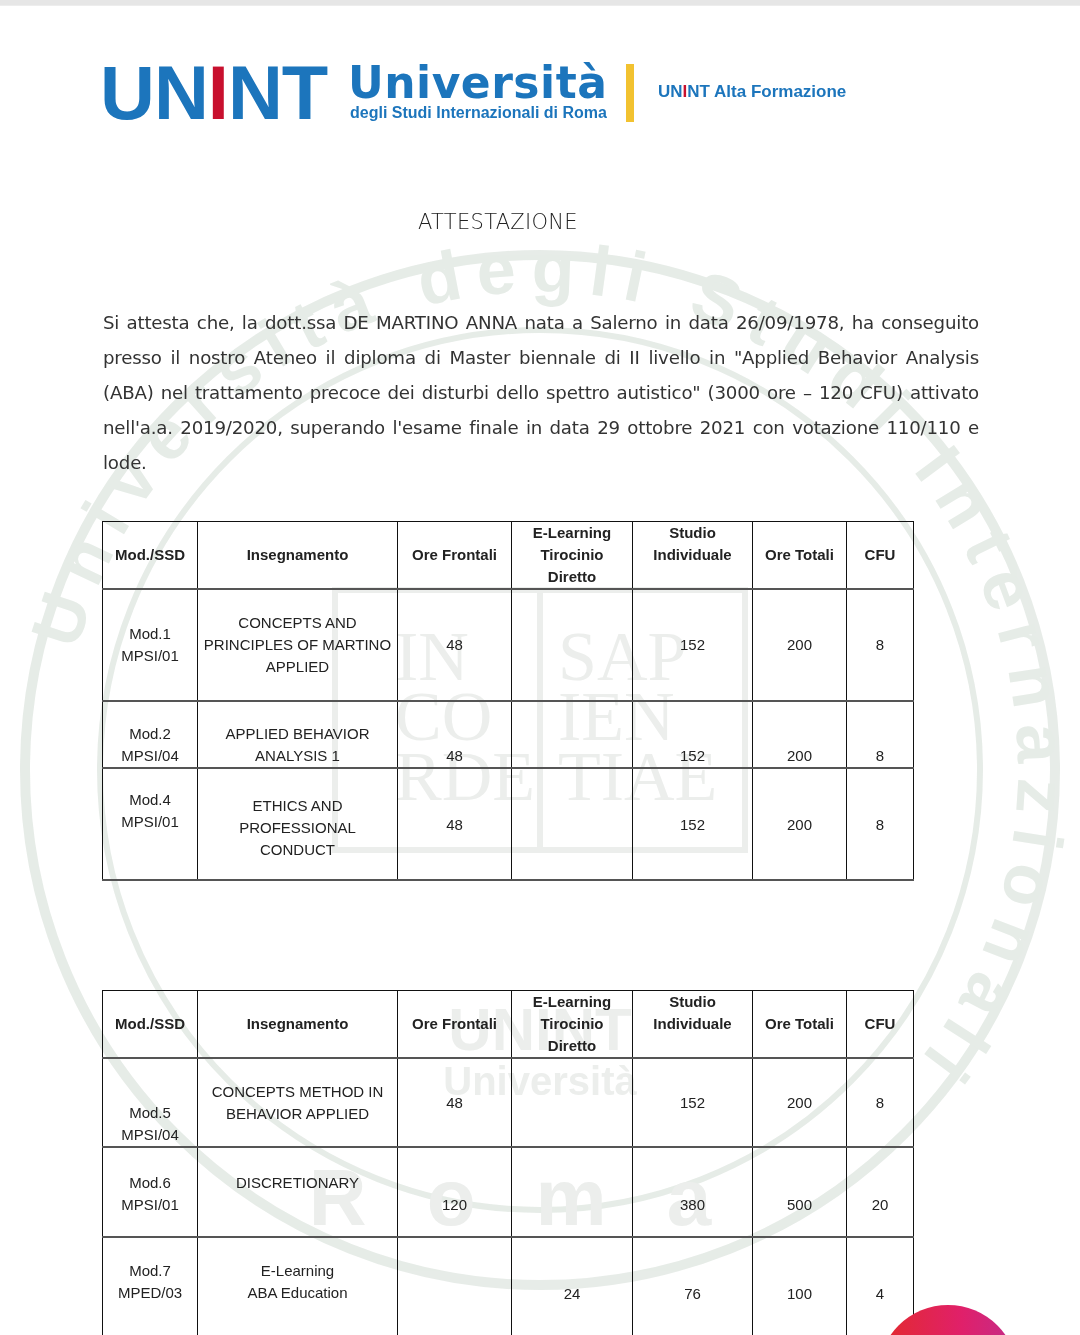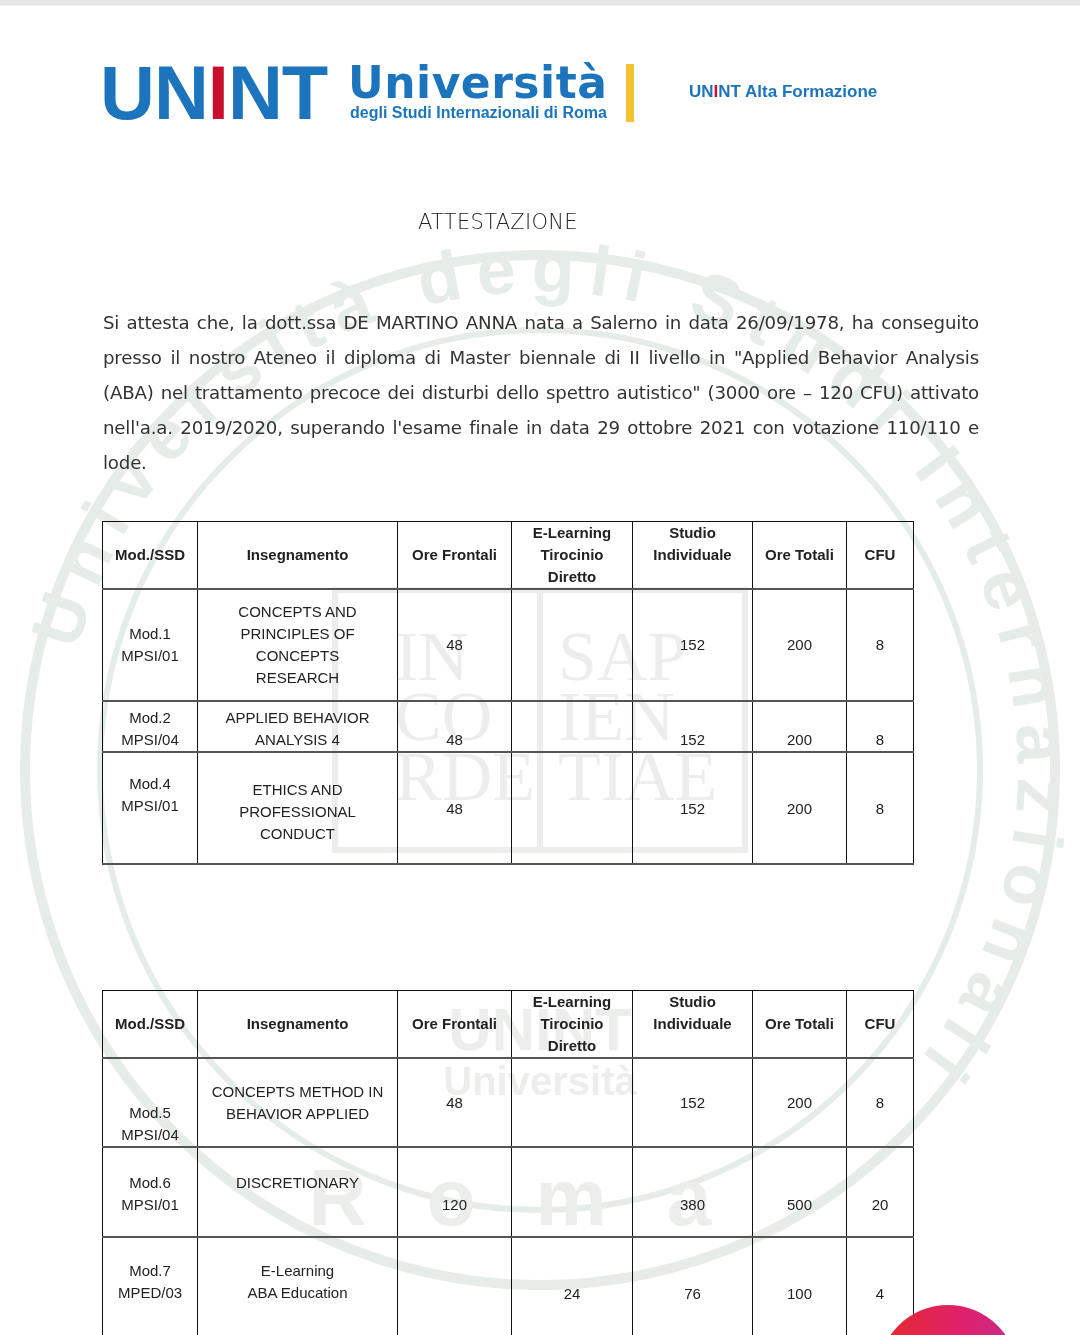--- a/index.html
+++ b/index.html
@@ -14,21 +14,21 @@
   .logo { position: absolute; left: 100px; top: 58px; height: 70px; }
   .logo-unint { position: absolute; left: 0; top: 2px; font-family: "Liberation Sans", sans-serif; font-weight: bold;
     font-size: 76px; line-height: 66px; color: #1c75bc; letter-spacing: -1px; white-space: nowrap; }
   .logo-unint .red { color: #c8102e; }
   .logo-univ { position: absolute; left: 248px; top: 0px; font-family: "DejaVu Sans", sans-serif; font-weight: bold;
     font-size: 44px; line-height: 50px; color: #1c75bc; white-space: nowrap; letter-spacing: 0.5px; }
   .logo-sub { position: absolute; left: 250px; top: 46px; font-family: "Liberation Sans", sans-serif; font-weight: bold;
     font-size: 16px; color: #1c75bc; white-space: nowrap; }
   .logo-bar { position: absolute; left: 526px; top: 6px; width: 8px; height: 58px; background: #f2c230; }
   .logo-alta { position: absolute; left: 558px; top: 24px; font-family: "Liberation Sans", sans-serif; font-weight: bold;
-    font-size: 17px; color: #1c75bc; white-space: nowrap; margin-left: 31px; }
+    font-size: 17px; color: #1c75bc; white-space: nowrap; }
   .logo-alta .red { color: #c8102e; }
   .title { position: absolute; left: 0; top: 210px; width: 996px; text-align: center;
     font-family: "DejaVu Sans", sans-serif; font-size: 21px; color: #222; letter-spacing: 0.3px; font-weight: 300; }
   .para { position: absolute; left: 103px; top: 305px; width: 876px; font-family: "DejaVu Sans", sans-serif;
     font-size: 18.2px; line-height: 35px; color: #333; text-align: justify; letter-spacing: -0.2px; }
   table.modules { position: absolute; left: 102px; border-collapse: collapse; table-layout: fixed;
     font-family: "Liberation Sans", sans-serif; font-size: 15px; color: #222; }
   table.modules td, table.modules th { border: 1.5px solid #111; text-align: center; vertical-align: middle; padding: 0 4px; line-height: 22px; }
   table.modules tr { border-bottom: 2.5px solid #555; }
   table.modules th { font-weight: bold; font-size: 15px; }
@@ -102,30 +102,30 @@
     <th>Mod./SSD</th>
     <th>Insegnamento</th>
     <th>Ore Frontali</th>
     <th><span>E-Learning</span><br><span>Tirocinio</span><br><span>Diretto</span></th>
     <th class="vt" style="padding-top:0 !important;vertical-align:top;"><span>Studio</span><br><span>Individuale</span></th>
     <th>Ore Totali</th>
     <th>CFU</th>
   </tr>
   <tr style="height:112px">
     <td><span>Mod.1</span><br><span>MPSI/01</span></td>
-    <td><span>CONCEPTS AND</span><br><span>PRINCIPLES OF CONCEPTS</span><br><span>RESEARCH</span></td>
+    <td><span>CONCEPTS AND</span><br><span>PRINCIPLES OF MARTINO</span><br><span>APPLIED</span></td>
     <td>48</td>
     <td></td>
     <td>152</td>
     <td>200</td>
     <td>8</td>
   </tr>
-  <tr style="height:51px">
+  <tr style="height:67px">
     <td class="vb"><span>Mod.2</span><br><span>MPSI/04</span></td>
-    <td class="vb"><span>APPLIED BEHAVIOR</span><br><span>ANALYSIS 4</span></td>
+    <td class="vb"><span>APPLIED BEHAVIOR</span><br><span>ANALYSIS 1</span></td>
     <td class="vb">48</td>
     <td class="vb"></td>
     <td class="vb">152</td>
     <td class="vb">200</td>
     <td class="vb">8</td>
   </tr>
   <tr style="height:112px">
     <td class="vt" style="padding-top:20px !important"><span>Mod.4</span><br><span>MPSI/01</span></td>
     <td class="vt" style="padding-top:26px !important"><span>ETHICS AND</span><br><span>PROFESSIONAL CONDUCT</span></td>
     <td class="vt" style="padding-top:45px !important">48</td>

